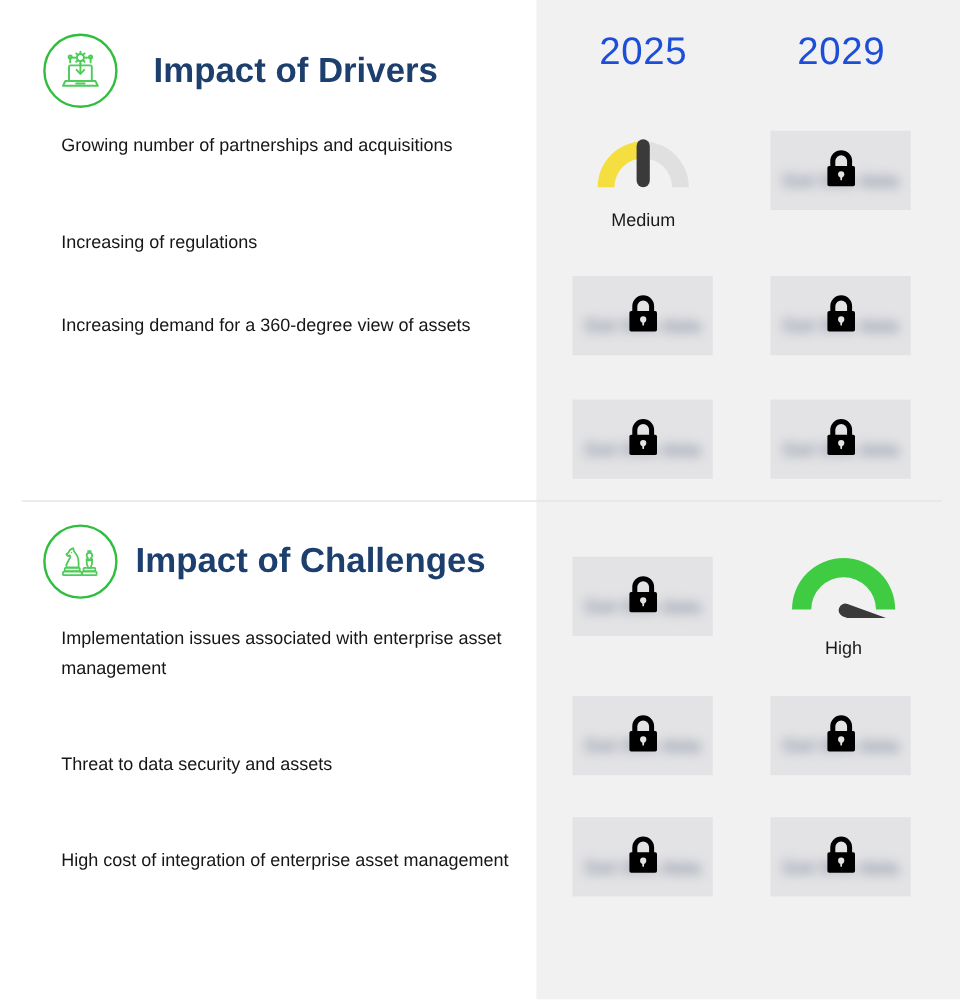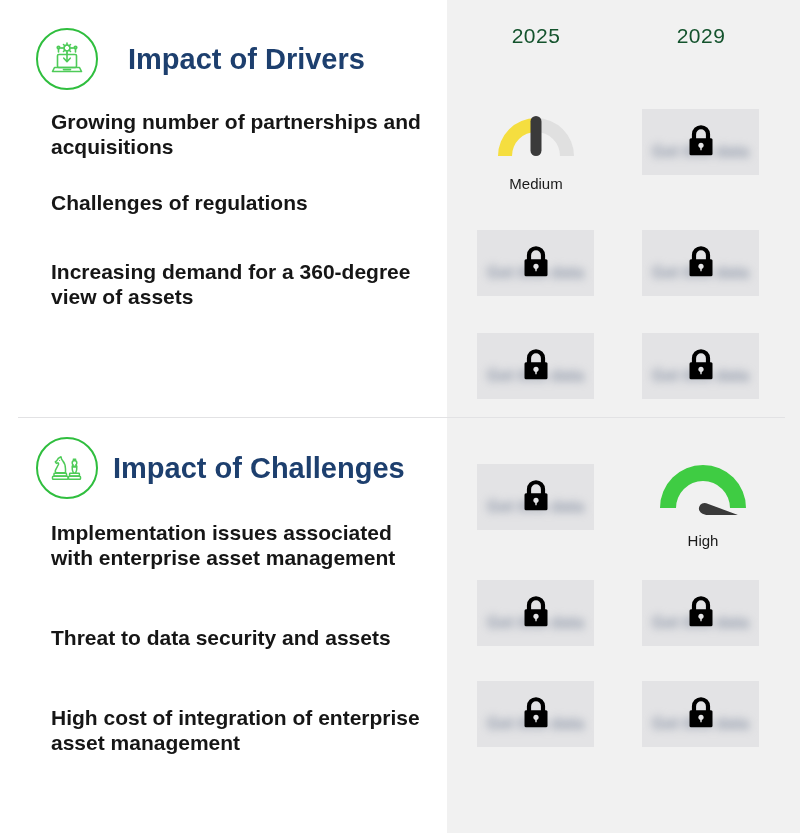--- a/index.html
+++ b/index.html
@@ -24,22 +24,22 @@
     height: 833px;
     background: #f1f1f1;
   }
 
   
   .year-head {
     position: absolute;
     top: 24px;
     width: 124px;
     text-align: center;
-    font-size: 21px;
-    color: #14532d;
+    font-size: 32px;
+    color: #1d4ed8;
     letter-spacing: .5px;
   }
   #year-2025 { left: 474px; }
   #year-2029 { left: 639px; }
 
   
   #section-divider {
     position: absolute;
     left: 18px;
     top: 417px;
@@ -75,24 +75,24 @@
     font-weight: bold;
     color: #1d3f6e;
     white-space: nowrap;
   }
 
   
   .bullet {
     position: absolute;
     left: 51px;
     width: 380px;
-    font-size: 21px;
+    font-size: 15px;
     line-height: 25px;
     color: #161616;
-    font-weight: 700;
+    font-weight: 400;
   }
 
   
   .lock-cell {
     position: absolute;
     width: 117px;
     height: 66px;
     background: #e3e3e5;
     overflow: hidden;
   }
@@ -153,21 +153,21 @@
       <path d="M16.8 19.2 20 22.6l3.2-3.4"></path>
       <rect x="10.5" y="15.5" width="19" height="13" rx="1.2"></rect>
       <path d="M7.5 28.5h25l2 4h-29z"></path>
       <path d="M16.5 30.6h7"></path>
     </svg>
   </span>
   <span class="head-title">Impact of Drivers</span>
 </div>
 
 <div class="bullet" style="top:109px">Growing number of partnerships and acquisitions</div>
-<div class="bullet" style="top:190px">Challenges of regulations</div>
+<div class="bullet" style="top:190px">Increasing of regulations</div>
 <div class="bullet" style="top:259px">Increasing demand for a 360-degree view of assets</div>
 
 <div class="gauge" style="left:481px; top:112px">
   <svg width="84" height="46" viewBox="0 0 84 46">
     <path d="M4 44 A38 38 0 0 1 42 6 L42 20 A24 24 0 0 0 18 44 Z" fill="#f5de3f"></path>
     <path d="M42 6 A38 38 0 0 1 80 44 L66 44 A24 24 0 0 0 42 20 Z" fill="#e0e0e0"></path>
     <rect x="36.5" y="4" width="11" height="40" rx="5.5" fill="#3a3a3a"></rect>
   </svg>
   <div class="gauge-label">Medium</div>
 </div>

